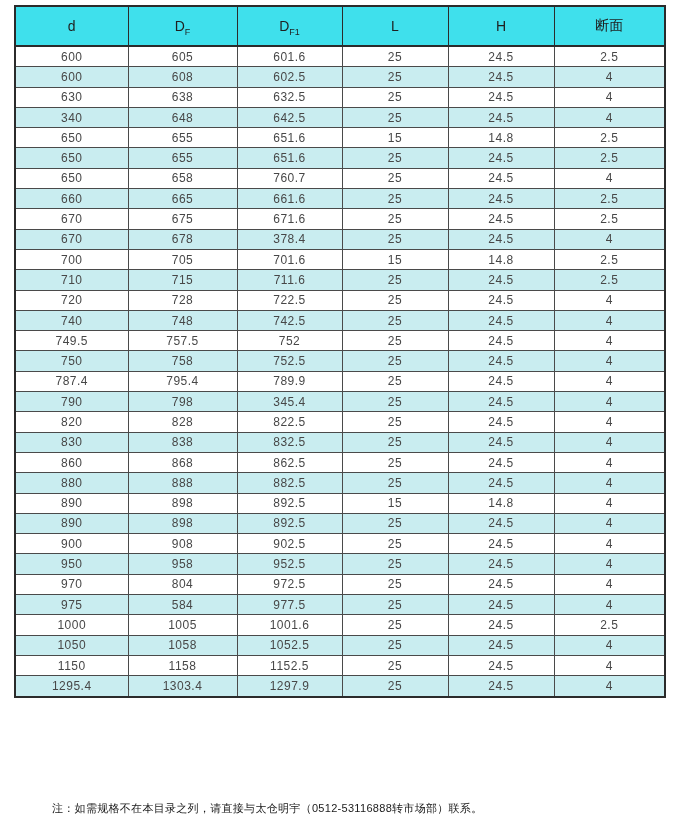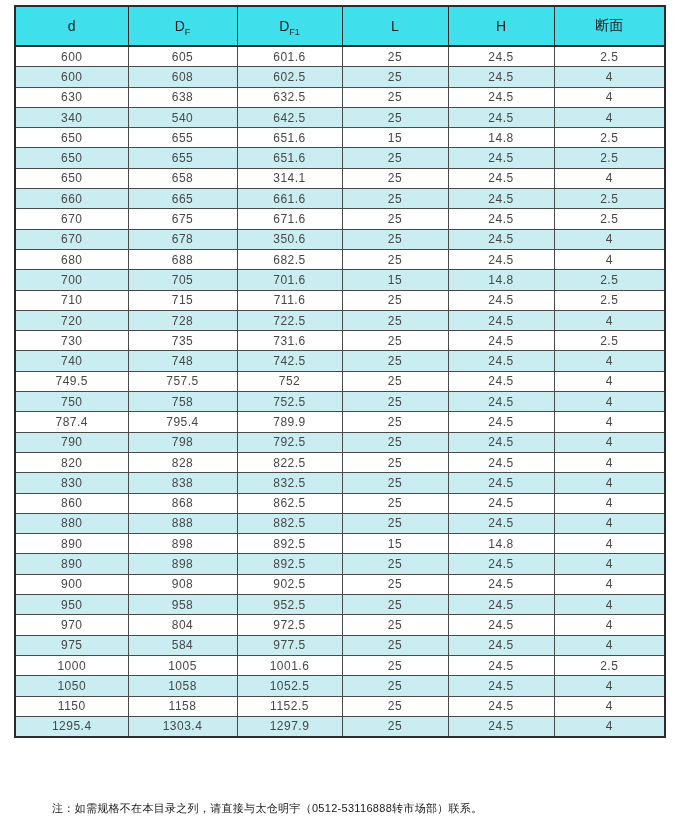--- a/index.html
+++ b/index.html
@@ -116,21 +116,21 @@
         <tr>
           <td>630</td>
           <td>638</td>
           <td>632.5</td>
           <td>25</td>
           <td>24.5</td>
           <td>4</td>
         </tr>
         <tr>
           <td>340</td>
-          <td>540</td>
+          <td>648</td>
           <td>642.5</td>
           <td>25</td>
           <td>24.5</td>
           <td>4</td>
         </tr>
         <tr>
           <td>650</td>
           <td>655</td>
           <td>651.6</td>
           <td>15</td>
@@ -141,21 +141,21 @@
           <td>650</td>
           <td>655</td>
           <td>651.6</td>
           <td>25</td>
           <td>24.5</td>
           <td>2.5</td>
         </tr>
         <tr>
           <td>650</td>
           <td>658</td>
-          <td>314.1</td>
+          <td>760.7</td>
           <td>25</td>
           <td>24.5</td>
           <td>4</td>
         </tr>
         <tr>
           <td>660</td>
           <td>665</td>
           <td>661.6</td>
           <td>25</td>
           <td>24.5</td>
@@ -165,29 +165,21 @@
           <td>670</td>
           <td>675</td>
           <td>671.6</td>
           <td>25</td>
           <td>24.5</td>
           <td>2.5</td>
         </tr>
         <tr>
           <td>670</td>
           <td>678</td>
-          <td>350.6</td>
-          <td>25</td>
-          <td>24.5</td>
-          <td>4</td>
-        </tr>
-        <tr>
-          <td>680</td>
-          <td>688</td>
-          <td>682.5</td>
+          <td>378.4</td>
           <td>25</td>
           <td>24.5</td>
           <td>4</td>
         </tr>
         <tr>
           <td>700</td>
           <td>705</td>
           <td>701.6</td>
           <td>15</td>
           <td>14.8</td>
@@ -203,28 +195,20 @@
         </tr>
         <tr>
           <td>720</td>
           <td>728</td>
           <td>722.5</td>
           <td>25</td>
           <td>24.5</td>
           <td>4</td>
         </tr>
         <tr>
-          <td>730</td>
-          <td>735</td>
-          <td>731.6</td>
-          <td>25</td>
-          <td>24.5</td>
-          <td>2.5</td>
-        </tr>
-        <tr>
           <td>740</td>
           <td>748</td>
           <td>742.5</td>
           <td>25</td>
           <td>24.5</td>
           <td>4</td>
         </tr>
         <tr>
           <td>749.5</td>
           <td>757.5</td>
@@ -245,21 +229,21 @@
           <td>787.4</td>
           <td>795.4</td>
           <td>789.9</td>
           <td>25</td>
           <td>24.5</td>
           <td>4</td>
         </tr>
         <tr>
           <td>790</td>
           <td>798</td>
-          <td>792.5</td>
+          <td>345.4</td>
           <td>25</td>
           <td>24.5</td>
           <td>4</td>
         </tr>
         <tr>
           <td>820</td>
           <td>828</td>
           <td>822.5</td>
           <td>25</td>
           <td>24.5</td>

